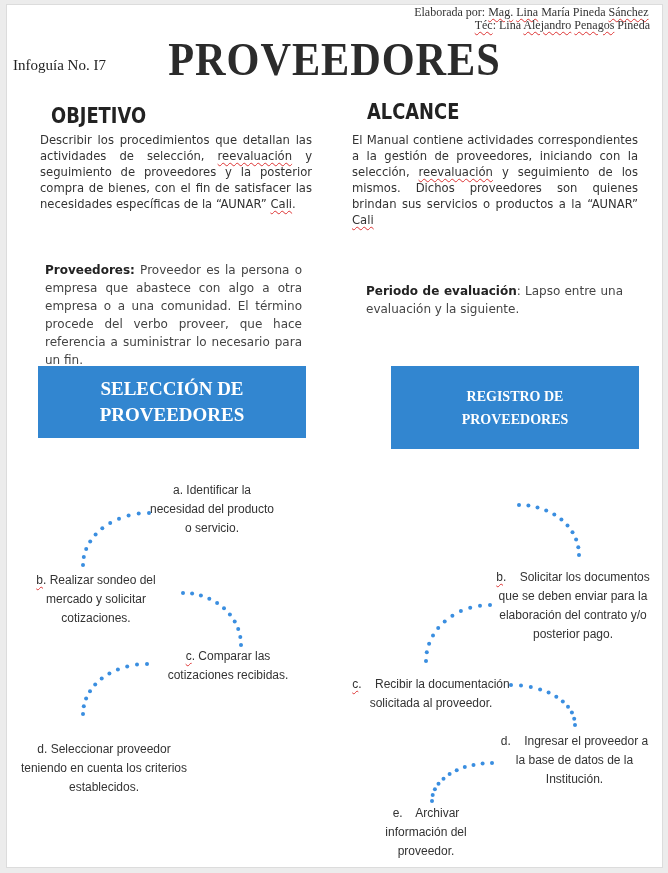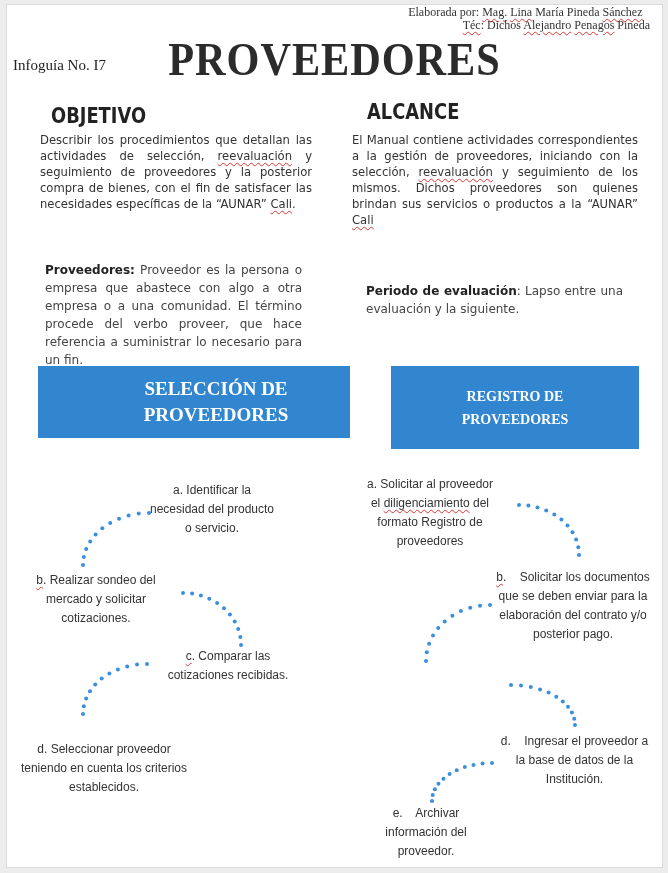--- a/index.html
+++ b/index.html
@@ -22,59 +22,54 @@
 </style>
 </head>
 <body>
 
 <div class="page">
 
   <div class="abs infoguia">Infoguía No. I7</div>
 
   <div class="abs authors">
     <div><span>Elaborada por: </span><span class="sq">Mag.</span><span> </span><span class="sq">Lina</span><span> María Pineda </span><span class="sq">Sánchez</span></div>
-    <div class="l2"><span class="sq">Téc</span><span>: Dichos </span><span class="sq">Alejandro</span><span> </span><span class="sq">Penagos</span><span> Pineda</span></div>
+    <div class="l2"><span class="sq">Téc</span><span>: Lina </span><span class="sq">Alejandro</span><span> </span><span class="sq">Penagos</span><span> Pineda</span></div>
   </div>
 
   <div class="abs title">PROVEEDORES</div>
 
   <div class="abs h2" style="left:44px; top:99px;">OBJETIVO</div>
   <div class="abs para" style="left:33px; top:127px; width:272px;"><span>Describir los procedimientos que detallan las actividades de selección, </span><span class="sq">reevaluación</span><span> y seguimiento de proveedores y la posterior compra de bienes, con el fin de satisfacer las necesidades específicas de la “AUNAR” </span><span class="sq">Cali</span><span>.</span></div>
 
   <div class="abs h2" style="left:360px; top:95px;">ALCANCE</div>
   <div class="abs para" style="left:345px; top:127px; width:286px;"><span>El Manual contiene actividades correspondientes a la gestión de proveedores, iniciando con la selección, </span><span class="sq">reevaluación</span><span> y seguimiento de los mismos. Dichos proveedores son quienes brindan sus servicios o productos a la “AUNAR” </span><span class="sq">Cali</span></div>
 
   <div class="abs small" style="left:38px; top:256px; width:257px;"><b>Proveedores:</b><span> Proveedor es la persona o empresa que abastece con algo a otra empresa o a una comunidad. El término procede del verbo proveer, que hace referencia a suministrar lo necesario para un fin.</span></div>
   <div class="abs small" style="left:359px; top:277px; width:257px;"><b>Periodo de evaluación</b><span>: Lapso entre una evaluación y la siguiente.</span></div>
 
-  <div class="abs bluebox" style="left:31px; top:361px; width:268px; height:72px; font-size:19px; line-height:26px;padding-left:44px;">
+  <div class="abs bluebox" style="left:31px; top:361px; width:268px; height:72px; font-size:19px; line-height:26px;">
     <div>
         <div>SELECCIÓN DE</div>
         <div>PROVEEDORES</div>
       </div>
   </div>
   <div class="abs bluebox" style="left:384px; top:361px; width:248px; height:83px; font-size:14px; line-height:23px;text-align:center;">
     <div>
         <div>REGISTRO DE</div>
         <div>PROVEEDORES</div>
       </div>
   </div>
 
   <div class="abs step" style="left:140px; top:476px; width:130px;"><span>a.</span><span> Identificar la necesidad del producto o servicio.</span></div>
   <div class="abs step" style="left:14px; top:566px; width:150px;"><span class="sq">b</span><span>. Realizar sondeo del mercado y solicitar cotizaciones.</span></div>
   <div class="abs step" style="left:146px; top:642px; width:150px;"><span class="sq">c</span><span>. Comparar las cotizaciones recibidas.</span></div>
   <div class="abs step" style="left:12px; top:727px; width:170px;margin-top:8px;"><span>d.</span><span> Seleccionar proveedor teniendo en cuenta los criterios establecidos.</span></div>
 
-  <div class="abs step" style="left:343px; top:470px; width:160px;">
-    <div>a. Solicitar al proveedor</div>
-    <div><span>el </span><span class="sq">diligenciamiento</span><span> del</span></div>
-    <div>formato Registro de</div>
-    <div>proveedores</div>
-  </div>
   <div class="abs step" style="left:486px; top:563px; width:160px; white-space:pre-wrap;"><span class="sq">b</span><span>.    Solicitar los documentos que se deben enviar para la elaboración del contrato y/o posterior pago.</span></div>
+  <div class="abs step" style="left:344px; top:670px; width:160px; white-space:pre-wrap;"><span class="sq">c</span><span>.    Recibir la documentación solicitada al proveedor.</span></div>
   <div class="abs step" style="left:490px; top:727px; width:155px; white-space:pre-wrap;"><span>d.</span><span>    Ingresar el proveedor a la base de datos de la Institución.</span></div>
   <div class="abs step" style="left:364px; top:799px; width:110px; white-space:pre-wrap;"><span>e.</span><span>    Archivar información del proveedor.</span></div>
 
   <svg class="arc" width="66" height="52" style="left: 76px; top: 508px;">
       <circle cx="0.0" cy="52.0" r="2"></circle>
       <circle cx="0.8" cy="43.9" r="2"></circle>
       <circle cx="3.2" cy="35.9" r="2"></circle>
       <circle cx="7.2" cy="28.4" r="2"></circle>
       <circle cx="12.6" cy="21.4" r="2"></circle>
       <circle cx="19.3" cy="15.2" r="2"></circle>

